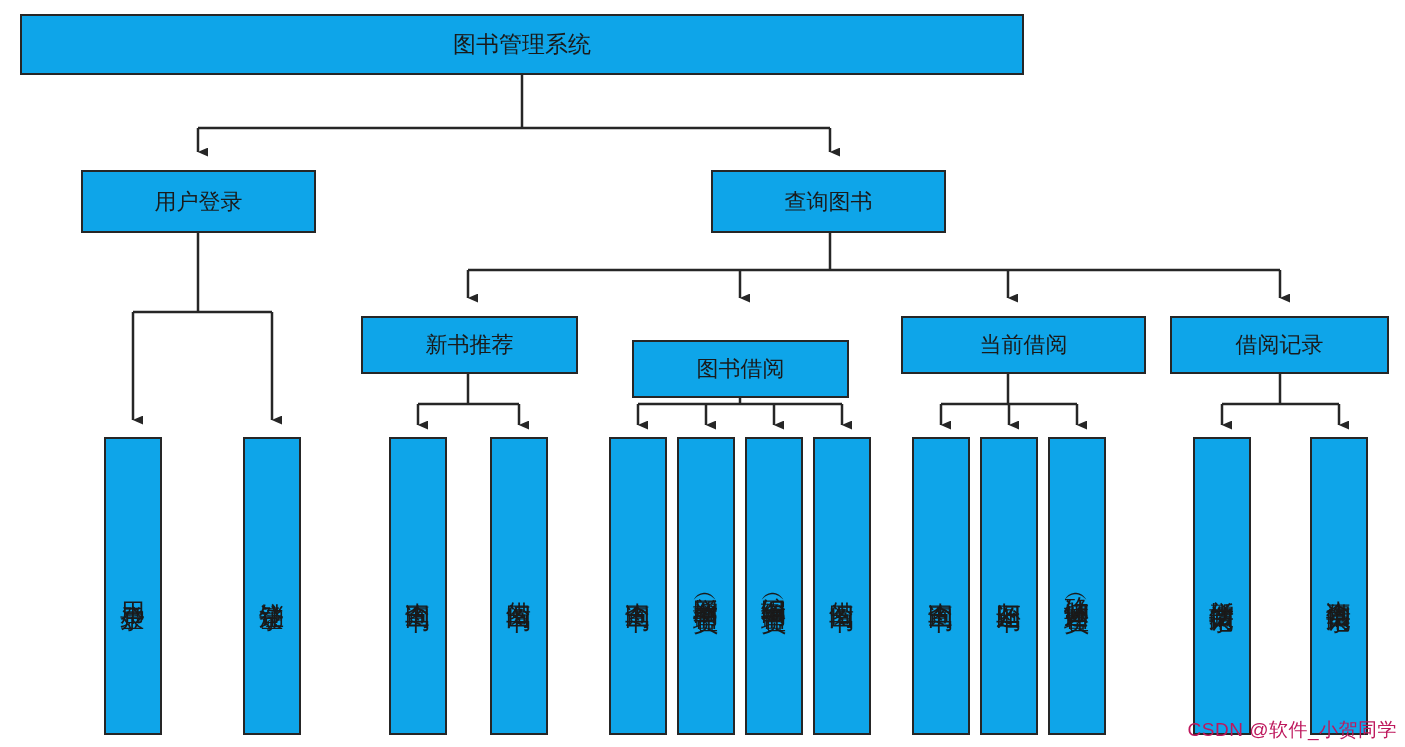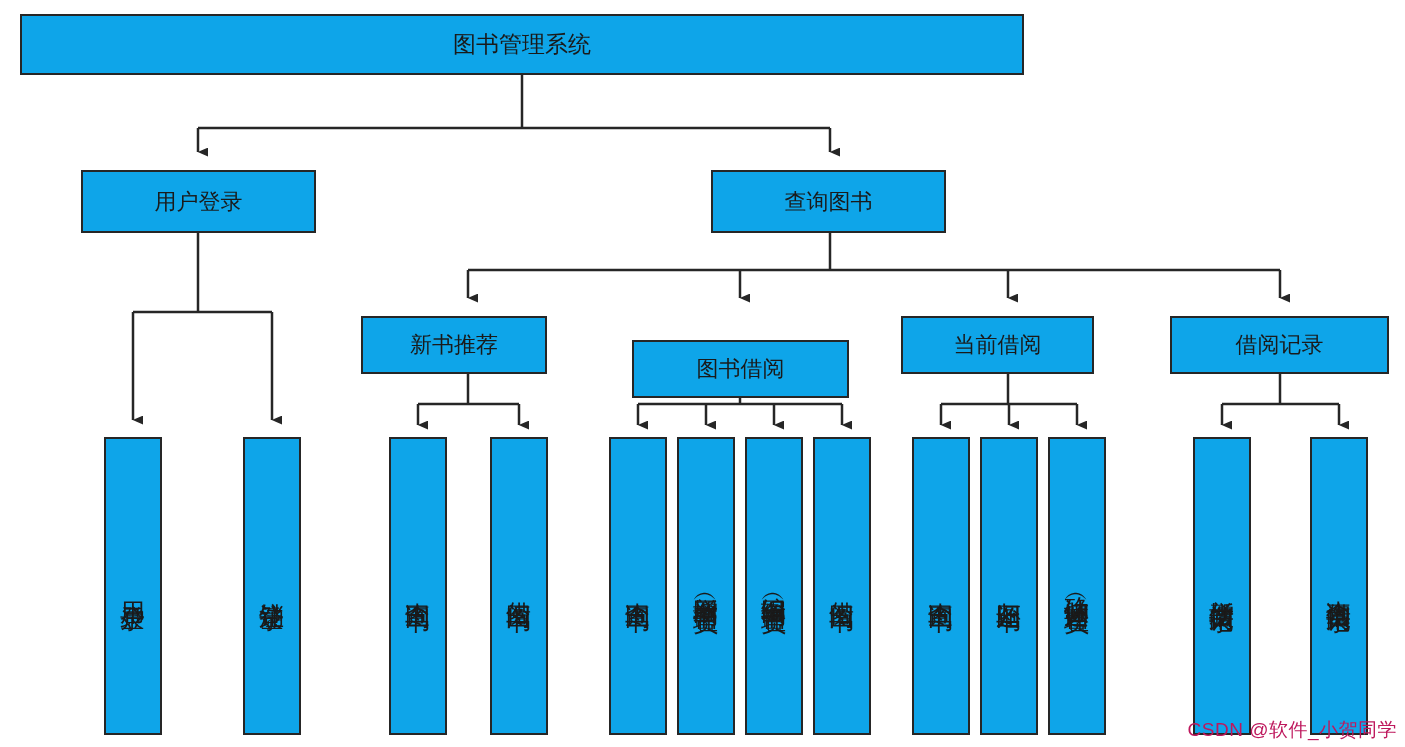--- a/index.html
+++ b/index.html
@@ -132,29 +132,29 @@
   </div>
 
   <div class="node h" style="left:81px; top:170px; width:235px; height:63px;">
     <span class="label">用户登录</span>
   </div>
 
   <div class="node h" style="left:711px; top:170px; width:235px; height:63px;">
     <span class="label">查询图书</span>
   </div>
 
-  <div class="node h" style="left:361px; top:316px; width:186px; height:58px;">
+  <div class="node h" style="left:361px; top:316px; width:217px; height:58px;">
     <span class="label">新书推荐</span>
   </div>
 
   <div class="node h" style="left:632px; top:316px; width:217px; height:58px;margin-top:24px;">
     <span class="label">图书借阅</span>
   </div>
 
-  <div class="node h" style="left:901px; top:316px; width:193px; height:58px;">
+  <div class="node h" style="left:901px; top:316px; width:245px; height:58px;">
     <span class="label">当前借阅</span>
   </div>
 
   <div class="node h" style="left:1170px; top:316px; width:219px; height:58px;">
     <span class="label">借阅记录</span>
   </div>
 
   <div class="node leaf" style="left:104px; top:437px; width:58px; height:298px;">
     <span class="label">用户登录</span>
   </div>

